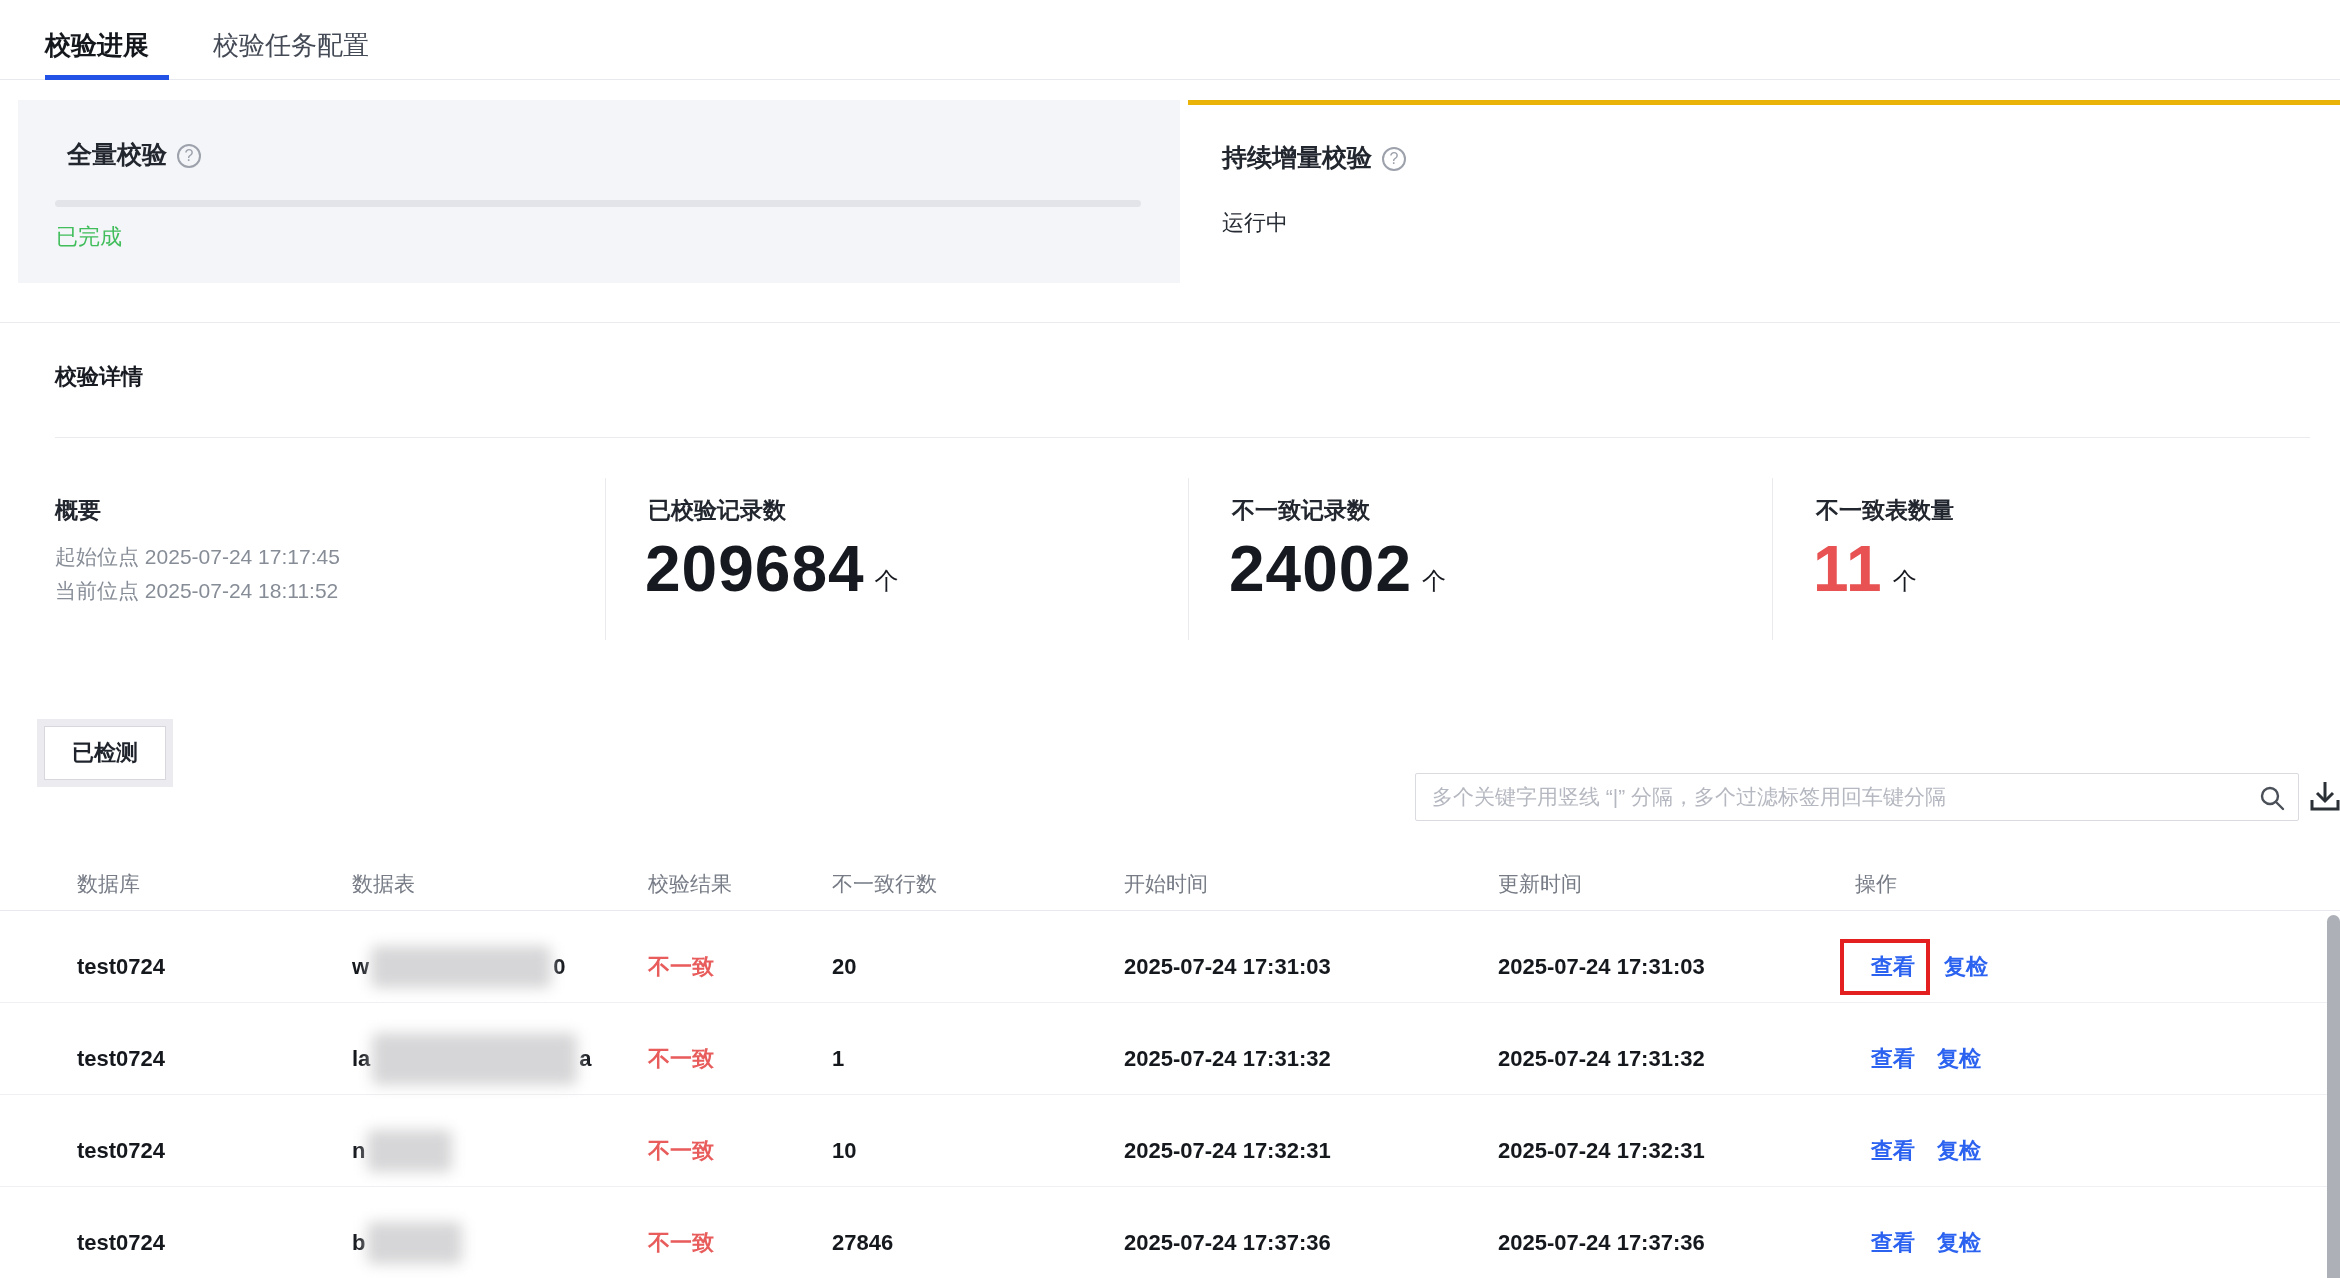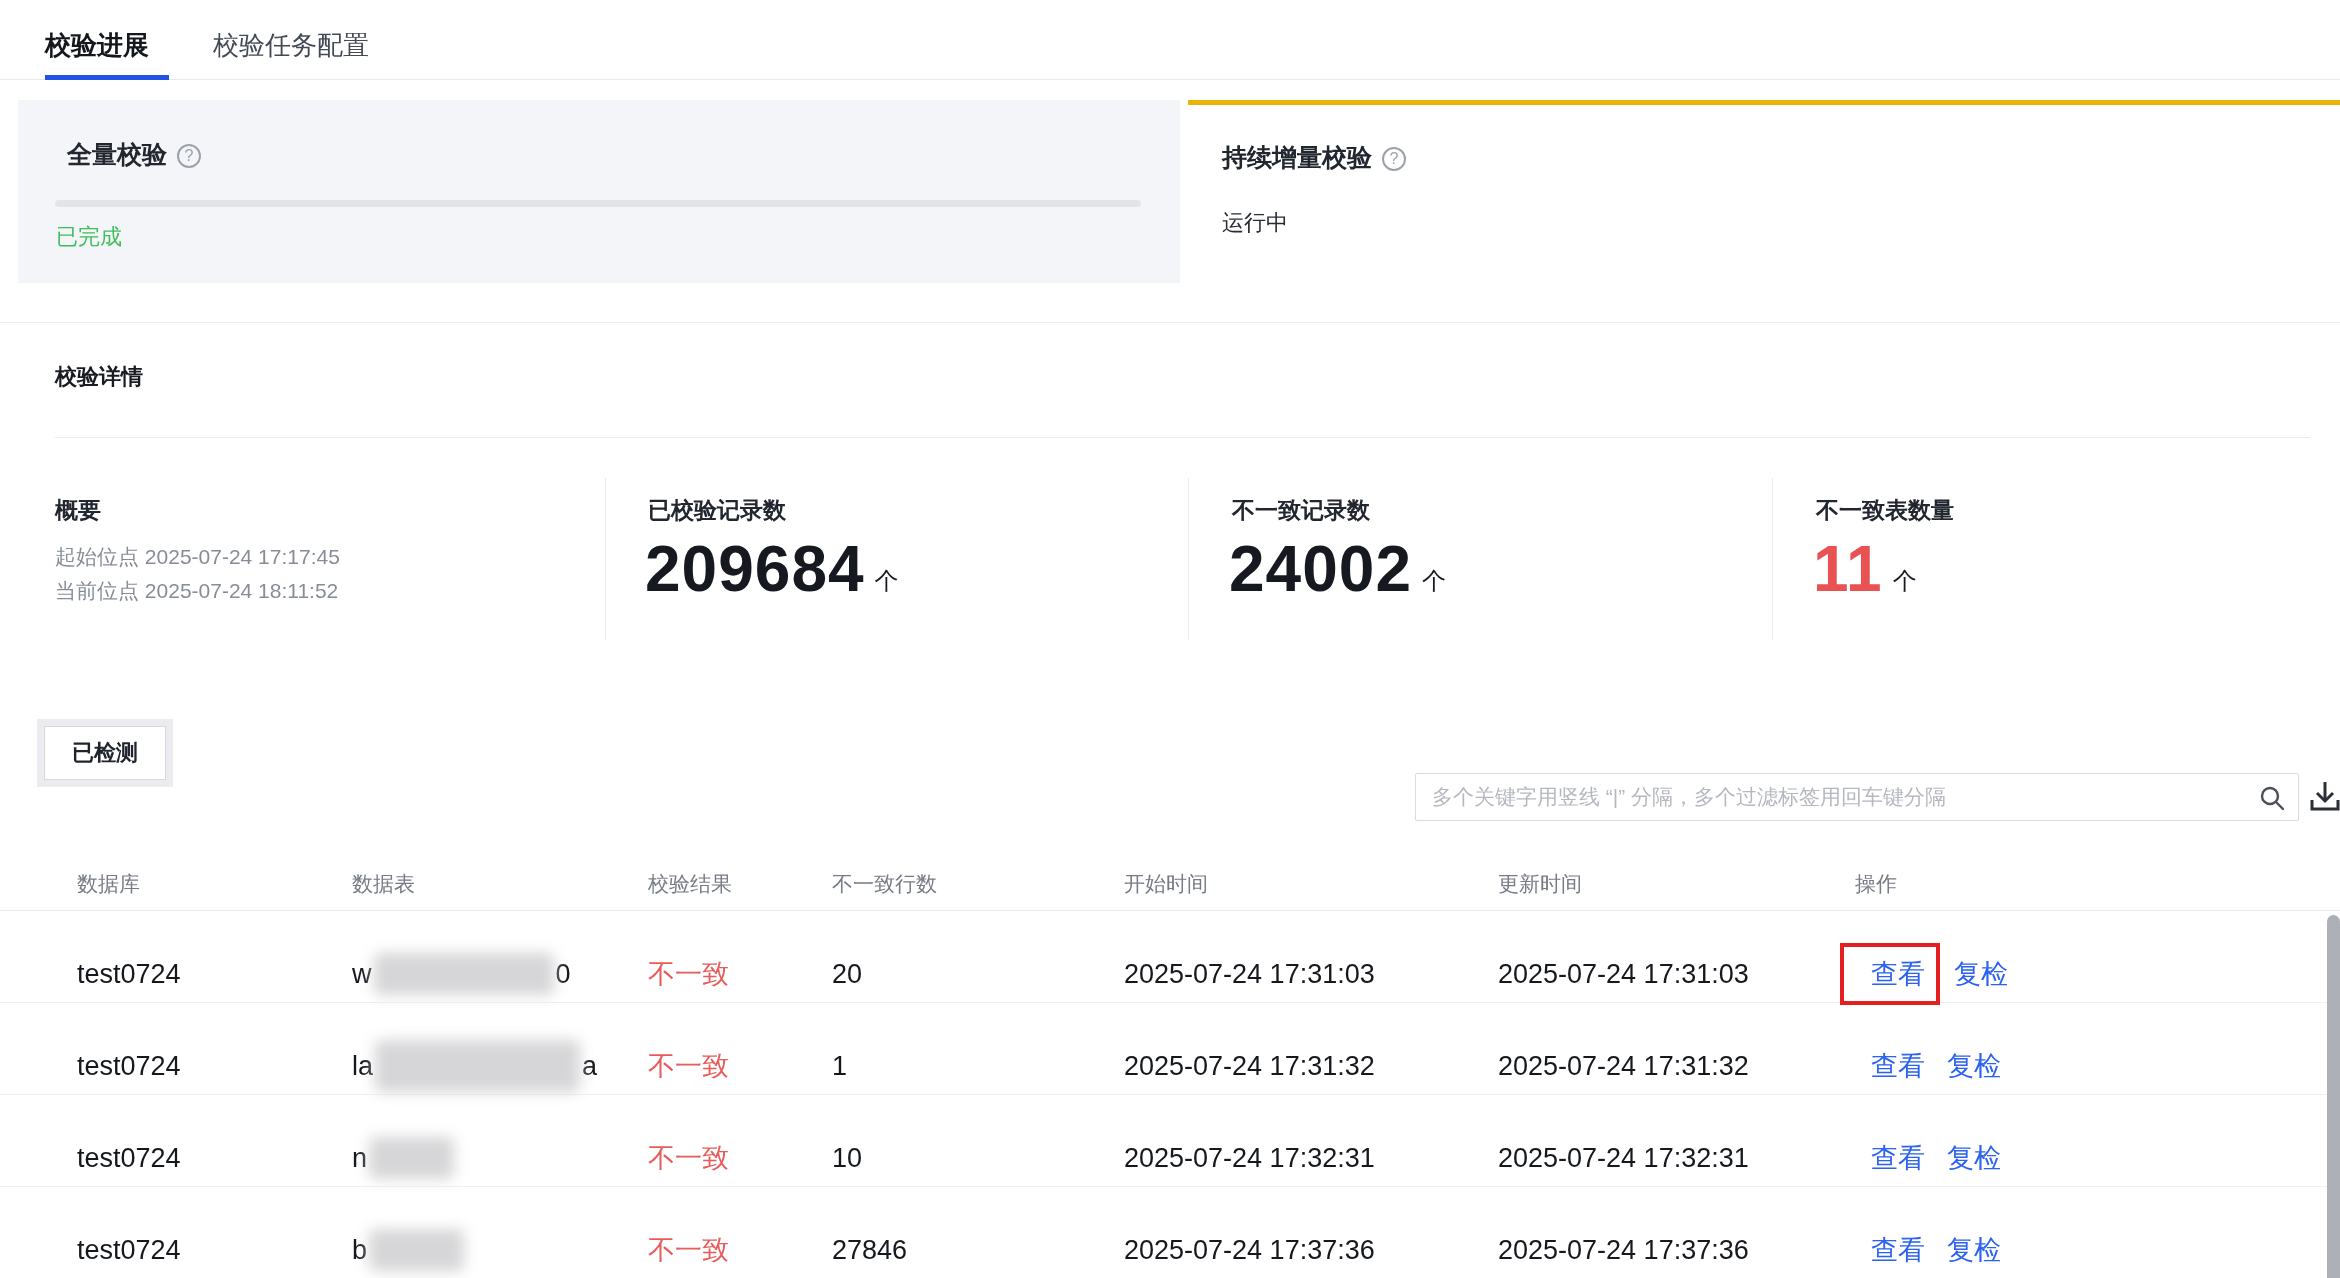--- a/index.html
+++ b/index.html
@@ -47,21 +47,21 @@
   .search-input { position:absolute; left:0; top:0; width:830px; height:46px; border:none; outline:none; background:transparent;
                   padding:0 0 0 16px; font-size:21px; color:#333; font-family:"Liberation Sans", sans-serif; }
   .search-input::placeholder { color:#b5b8c0; }
   .search-icon-btn { position:absolute; right:12px; top:10px; width:28px; height:28px; cursor:pointer; }
   .download-btn { position:absolute; left:2308px; top:778px; width:34px; height:38px; cursor:pointer; }
 
   
   .thead { position:absolute; left:0; top:856px; width:2340px; height:55px; border-bottom:1px solid #e7e9ee; }
   .th { position:absolute; top:14px; font-size:21px; font-weight:500; color:#767b85; }
   .trow { position:absolute; left:0; width:2340px; height:92px; border-bottom:1px solid #eef0f3; }
-  .td { position:absolute; top:17px; height:92px; display:flex; align-items:center; font-size:27px; color:#15181d; }
+  .td { position:absolute; top:10px; height:92px; display:flex; align-items:center; font-size:22px; color:#15181d;font-weight:bold; }
   .c1 { left:55px;margin-left:22px; }  .c2 { left:352px; }  .c3 { left:648px; }  .c4 { left:832px; }
   .c5 { left:1124px; } .c6 { left:1498px; } .c7 { left:1855px; }
   .result-bad { color:#e85c5c; }
   .blur-blob { display:inline-block; height:42px; background:#d6d6d8; border-radius:5px; filter:blur(7px); margin:0 2px; }
   .link { color:#2b62f0; cursor:pointer; text-decoration:none;margin-left:16px; }
   .link + .link { margin-left:22px; }
   .annotation-box { border:4px solid #e3201f; padding:9px 11px; margin:-13px 8px -13px -15px; }
   .annotation-box + .link { margin-left:6px; }
 
   .scrollbar-thumb { position:absolute; left:2327px; top:915px; width:13px; height:363px; background:#adb0b6;

